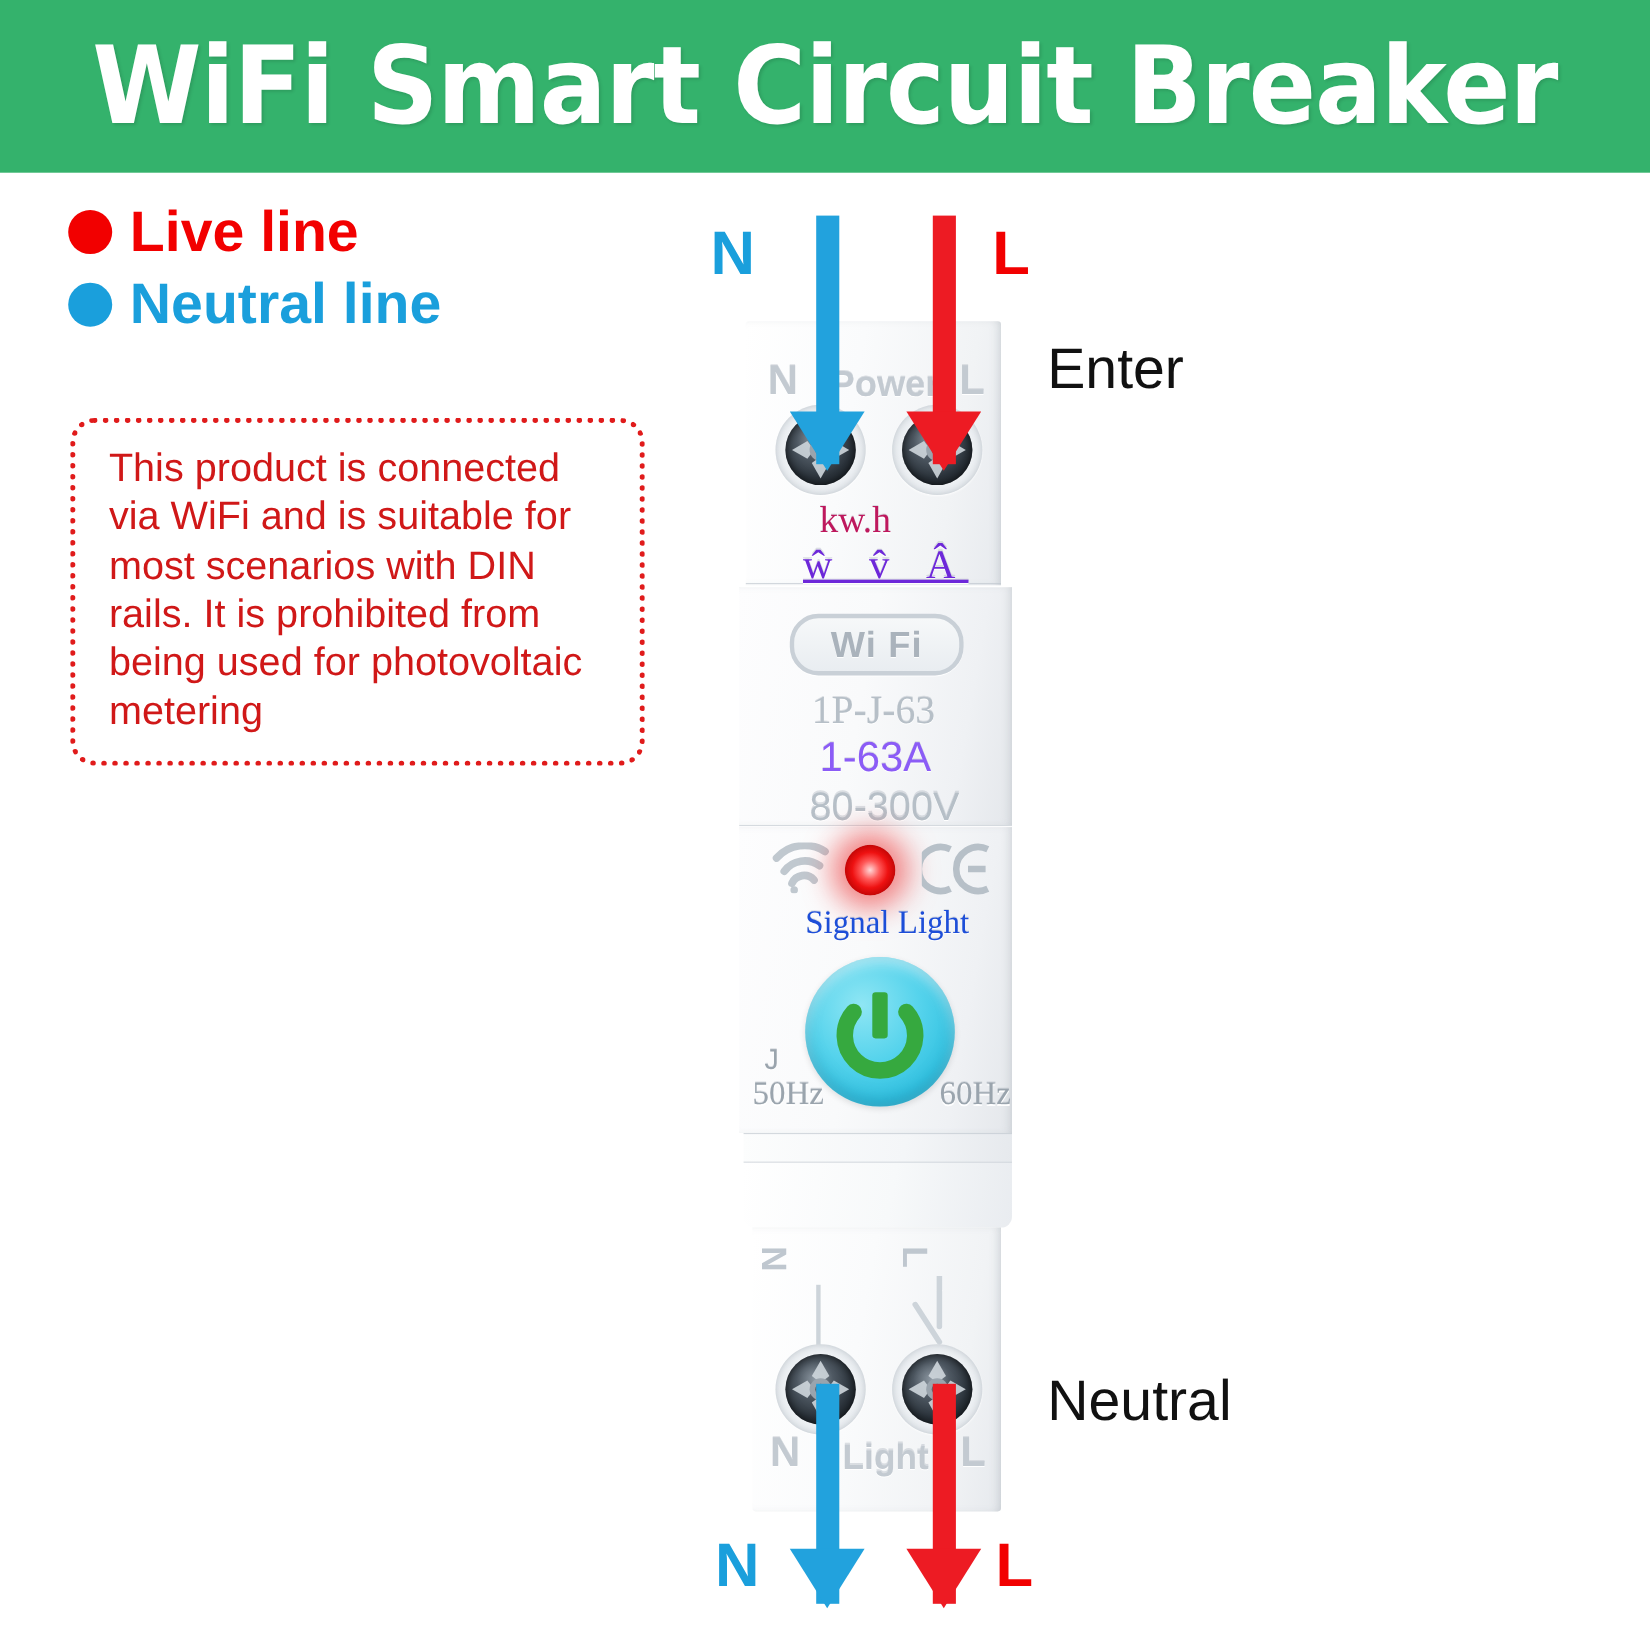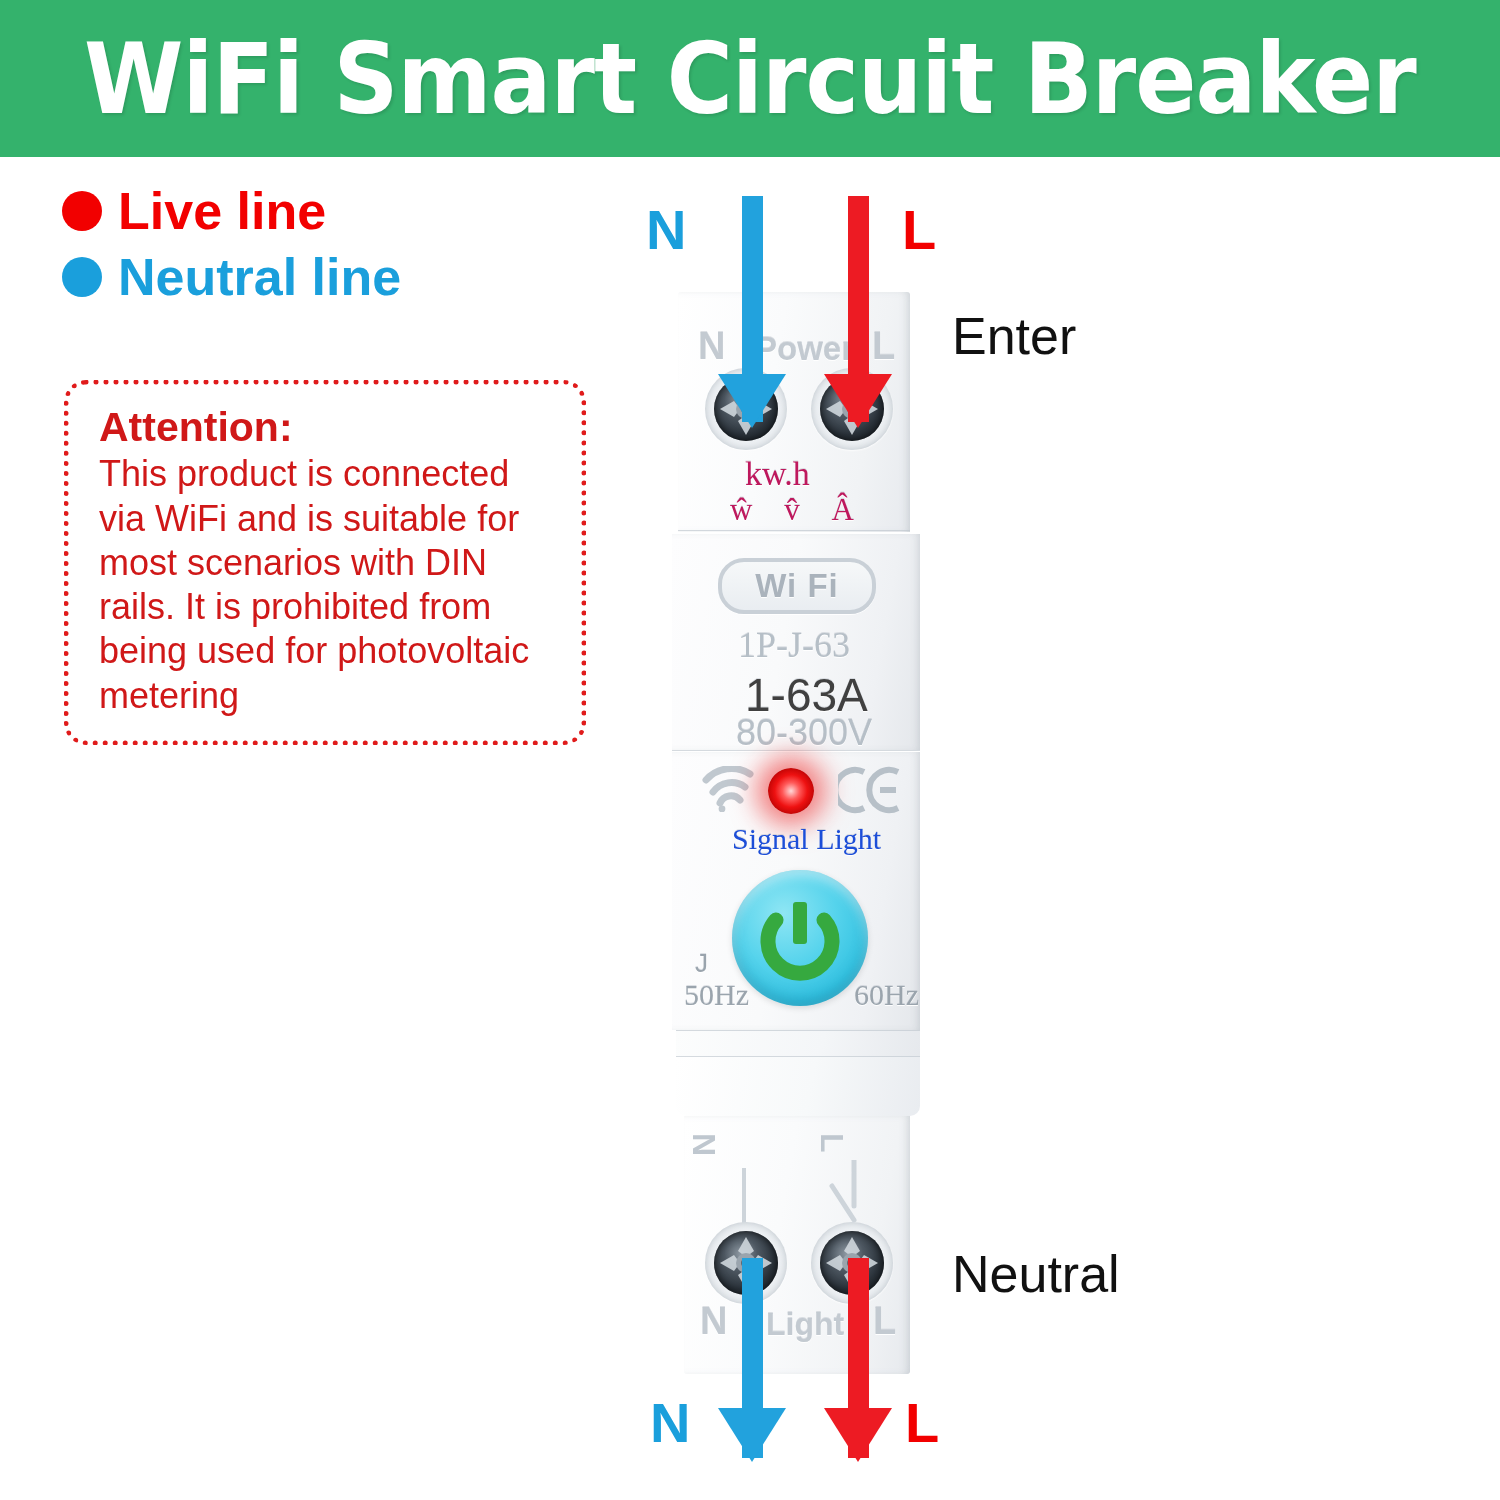--- a/index.html
+++ b/index.html
@@ -217,21 +217,21 @@
     white-space: nowrap;
     pointer-events: auto;
   }
   .emb-serif { font-family: "Liberation Serif", serif; }
   .emb-sans { font-family: "Liberation Sans", sans-serif; }
 
   #dev-n-top { left: 698px; top: 325px; font-size: 38px; font-weight: bold; }
   #dev-power { left: 755px; top: 330px; font-size: 33px; font-weight: bold; }
   #dev-l-top { left: 872px; top: 325px; font-size: 38px; font-weight: bold; }
   #dev-kwh { left: 745px; top: 455px; font-size: 34px; color: #be185d; }
-  #dev-units { left: 730px; top: 492px; font-size: 31px; color: #be185d; letter-spacing: 12px; }
+  #dev-units { left: 730px; top: 492px; font-size: 37px; color: #6d28d9; letter-spacing: 12px; text-decoration: underline; }
 
   
   #dev-wifi-pill {
     position: absolute;
     left: 718px; top: 558px;
     width: 150px; height: 48px;
     border: 4px solid #c9d0d7;
     border-radius: 26px;
     background: linear-gradient(180deg, #f6f8f9 0%, #e9edf1 100%);
     display: flex; align-items: center; justify-content: center;
@@ -239,21 +239,21 @@
     pointer-events: auto;
   }
   #dev-wifi-text {
     font-size: 33px; font-weight: bold;
     color: #aab3bc;
     font-family: "Liberation Sans", sans-serif;
     text-shadow: 0 1px 0 rgba(255,255,255,0.9);
     letter-spacing: 1px;
   }
   #dev-model { left: 738px; top: 624px; font-size: 36px; color: #b6bfc7; }
-  #dev-current { left: 745px; top: 668px; font-size: 46px; color: #404040; text-align: right; }
+  #dev-current { left: 745px; top: 668px; font-size: 38px; color: #8b5cf6; text-align: right; }
   #dev-voltage { left: 736px; top: 712px; font-size: 36px; color: #b6bfc7; }
 
   
   #icon-wifi-signal {
     position: absolute; left: 700px; top: 766px;
     width: 56px; height: 46px; pointer-events: auto;
   }
   #led-signal {
     position: absolute; left: 768px; top: 768px;
     width: 46px; height: 46px; border-radius: 50%;
@@ -347,21 +347,20 @@
     <span class="legend-dot live"></span>
     <span class="legend-text live">Live line</span>
   </div>
   <div class="legend-row">
     <span class="legend-dot neutral"></span>
     <span class="legend-text neutral">Neutral line</span>
   </div>
 </div>
 
 <div id="attention-box">
-  <div id="attention-title">Attention:</div>
   <div id="attention-body">This product is connected
 via WiFi and is suitable for
 most scenarios with DIN
 rails. It is prohibited from
 being used for photovoltaic
 metering</div>
 </div>
 
 <div class="callout" id="callout-enter">Enter</div>
 <div class="callout" id="callout-output">Neutral</div>

